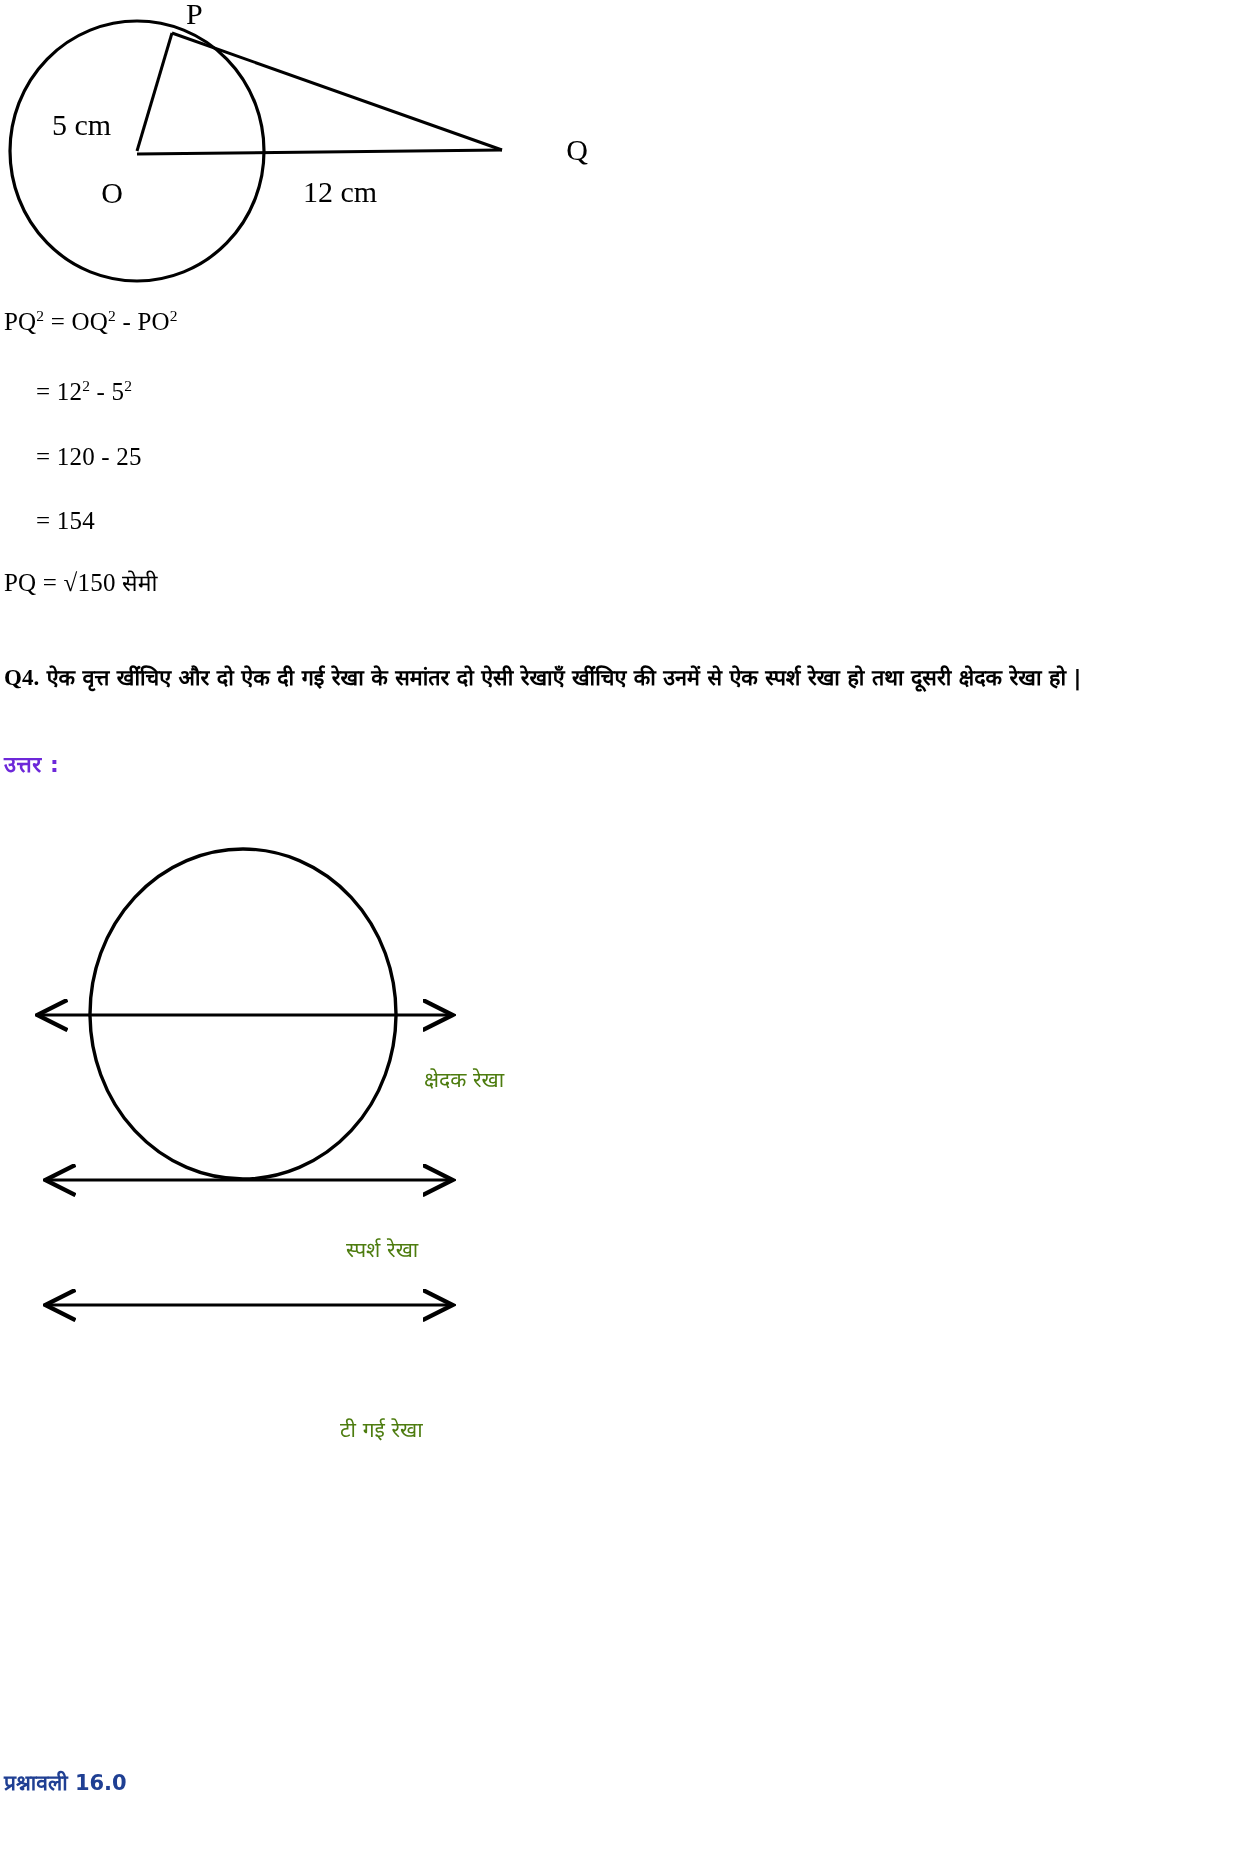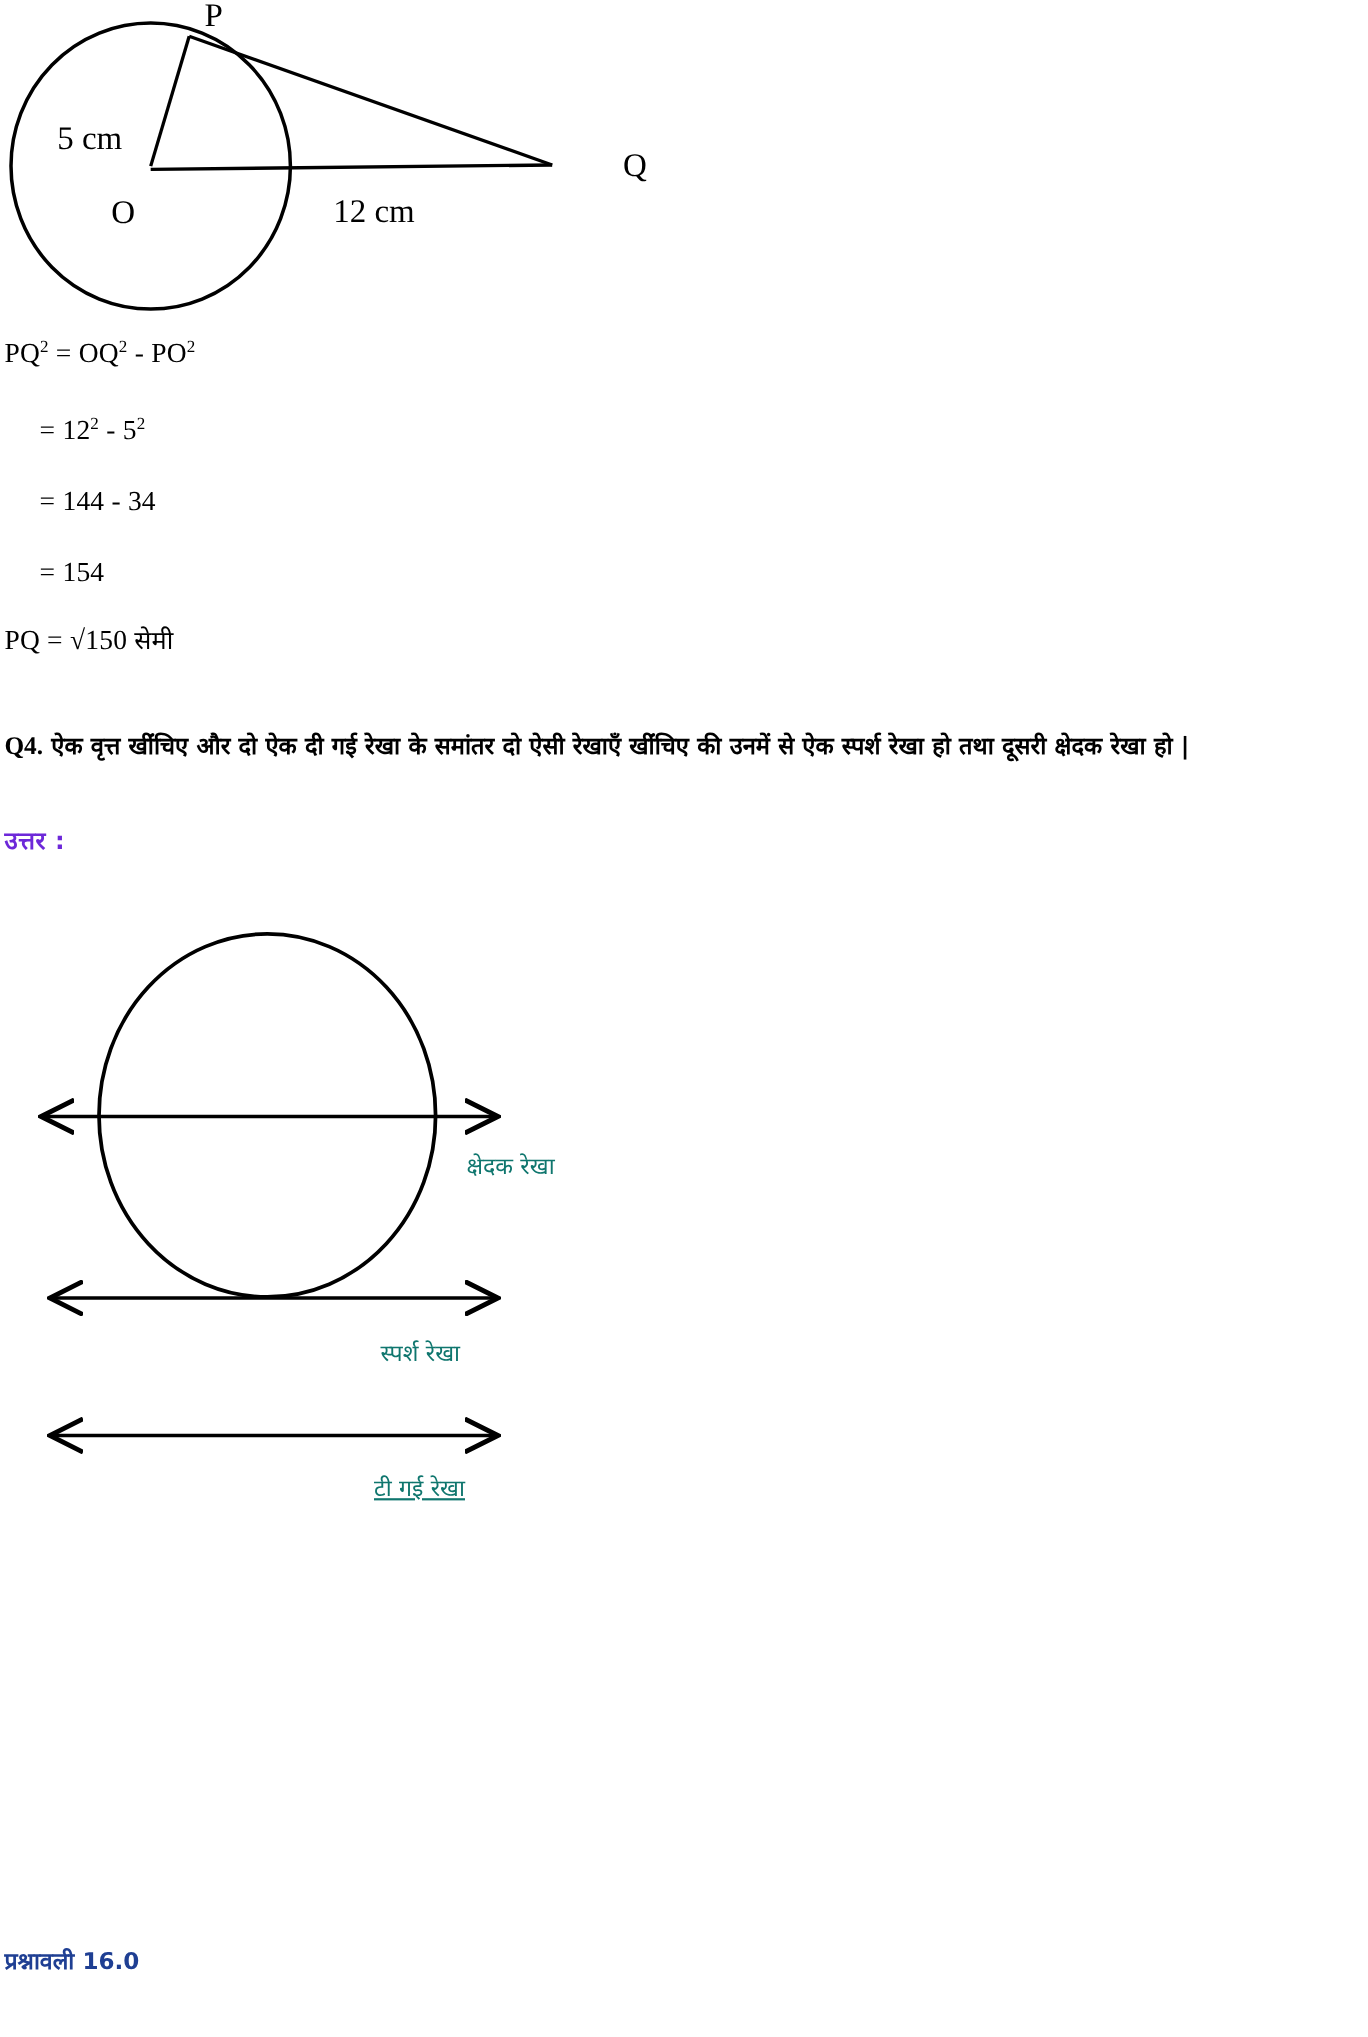--- a/index.html
+++ b/index.html
@@ -78,26 +78,27 @@
     left: 0px;
     top: 818px;
     width: 700px;
     height: 600px;
   }
   .fig2 svg { display: block; }
   .fig2-label {
     position: absolute;
     font-family: "DejaVu Sans", sans-serif;
     font-size: 21px;
-    color: #0f766e;
+    color: #4d7c0f;
     white-space: nowrap;
+    margin-top: 20px;
   }
   .lbl-secant { left: 424px; top: 1045px; }
   .lbl-tangent { left: 346px; top: 1215px; }
-  .lbl-given { left: 340px; top: 1338px; text-decoration: underline; }
+  .lbl-given { left: 340px; top: 1395px; }
 
   
   .exercise-head {
     position: absolute;
     left: 4px;
     top: 1768px;
     font-family: "DejaVu Sans", sans-serif;
     font-size: 21px;
     font-weight: bold;
     color: #1f3f93;
@@ -127,21 +128,21 @@
     </svg>
   </div>
 
   <div class="calc calc-1">
     PQ<sup>2</sup> = OQ<sup>2</sup> - PO<sup>2</sup>
   </div>
   <div class="calc calc-2">
     = 12<sup>2</sup> - 5<sup>2</sup>
   </div>
   <div class="calc calc-3">
-    = 144 - 34
+    = 120 - 25
   </div>
   <div class="calc calc-4">
     = 154
   </div>
   <div class="calc calc-5">
     <span>PQ = √150 </span><span class="hin">सेमी</span>
   </div>
 
   <div class="question">
     <span class="qno">Q4.</span>

